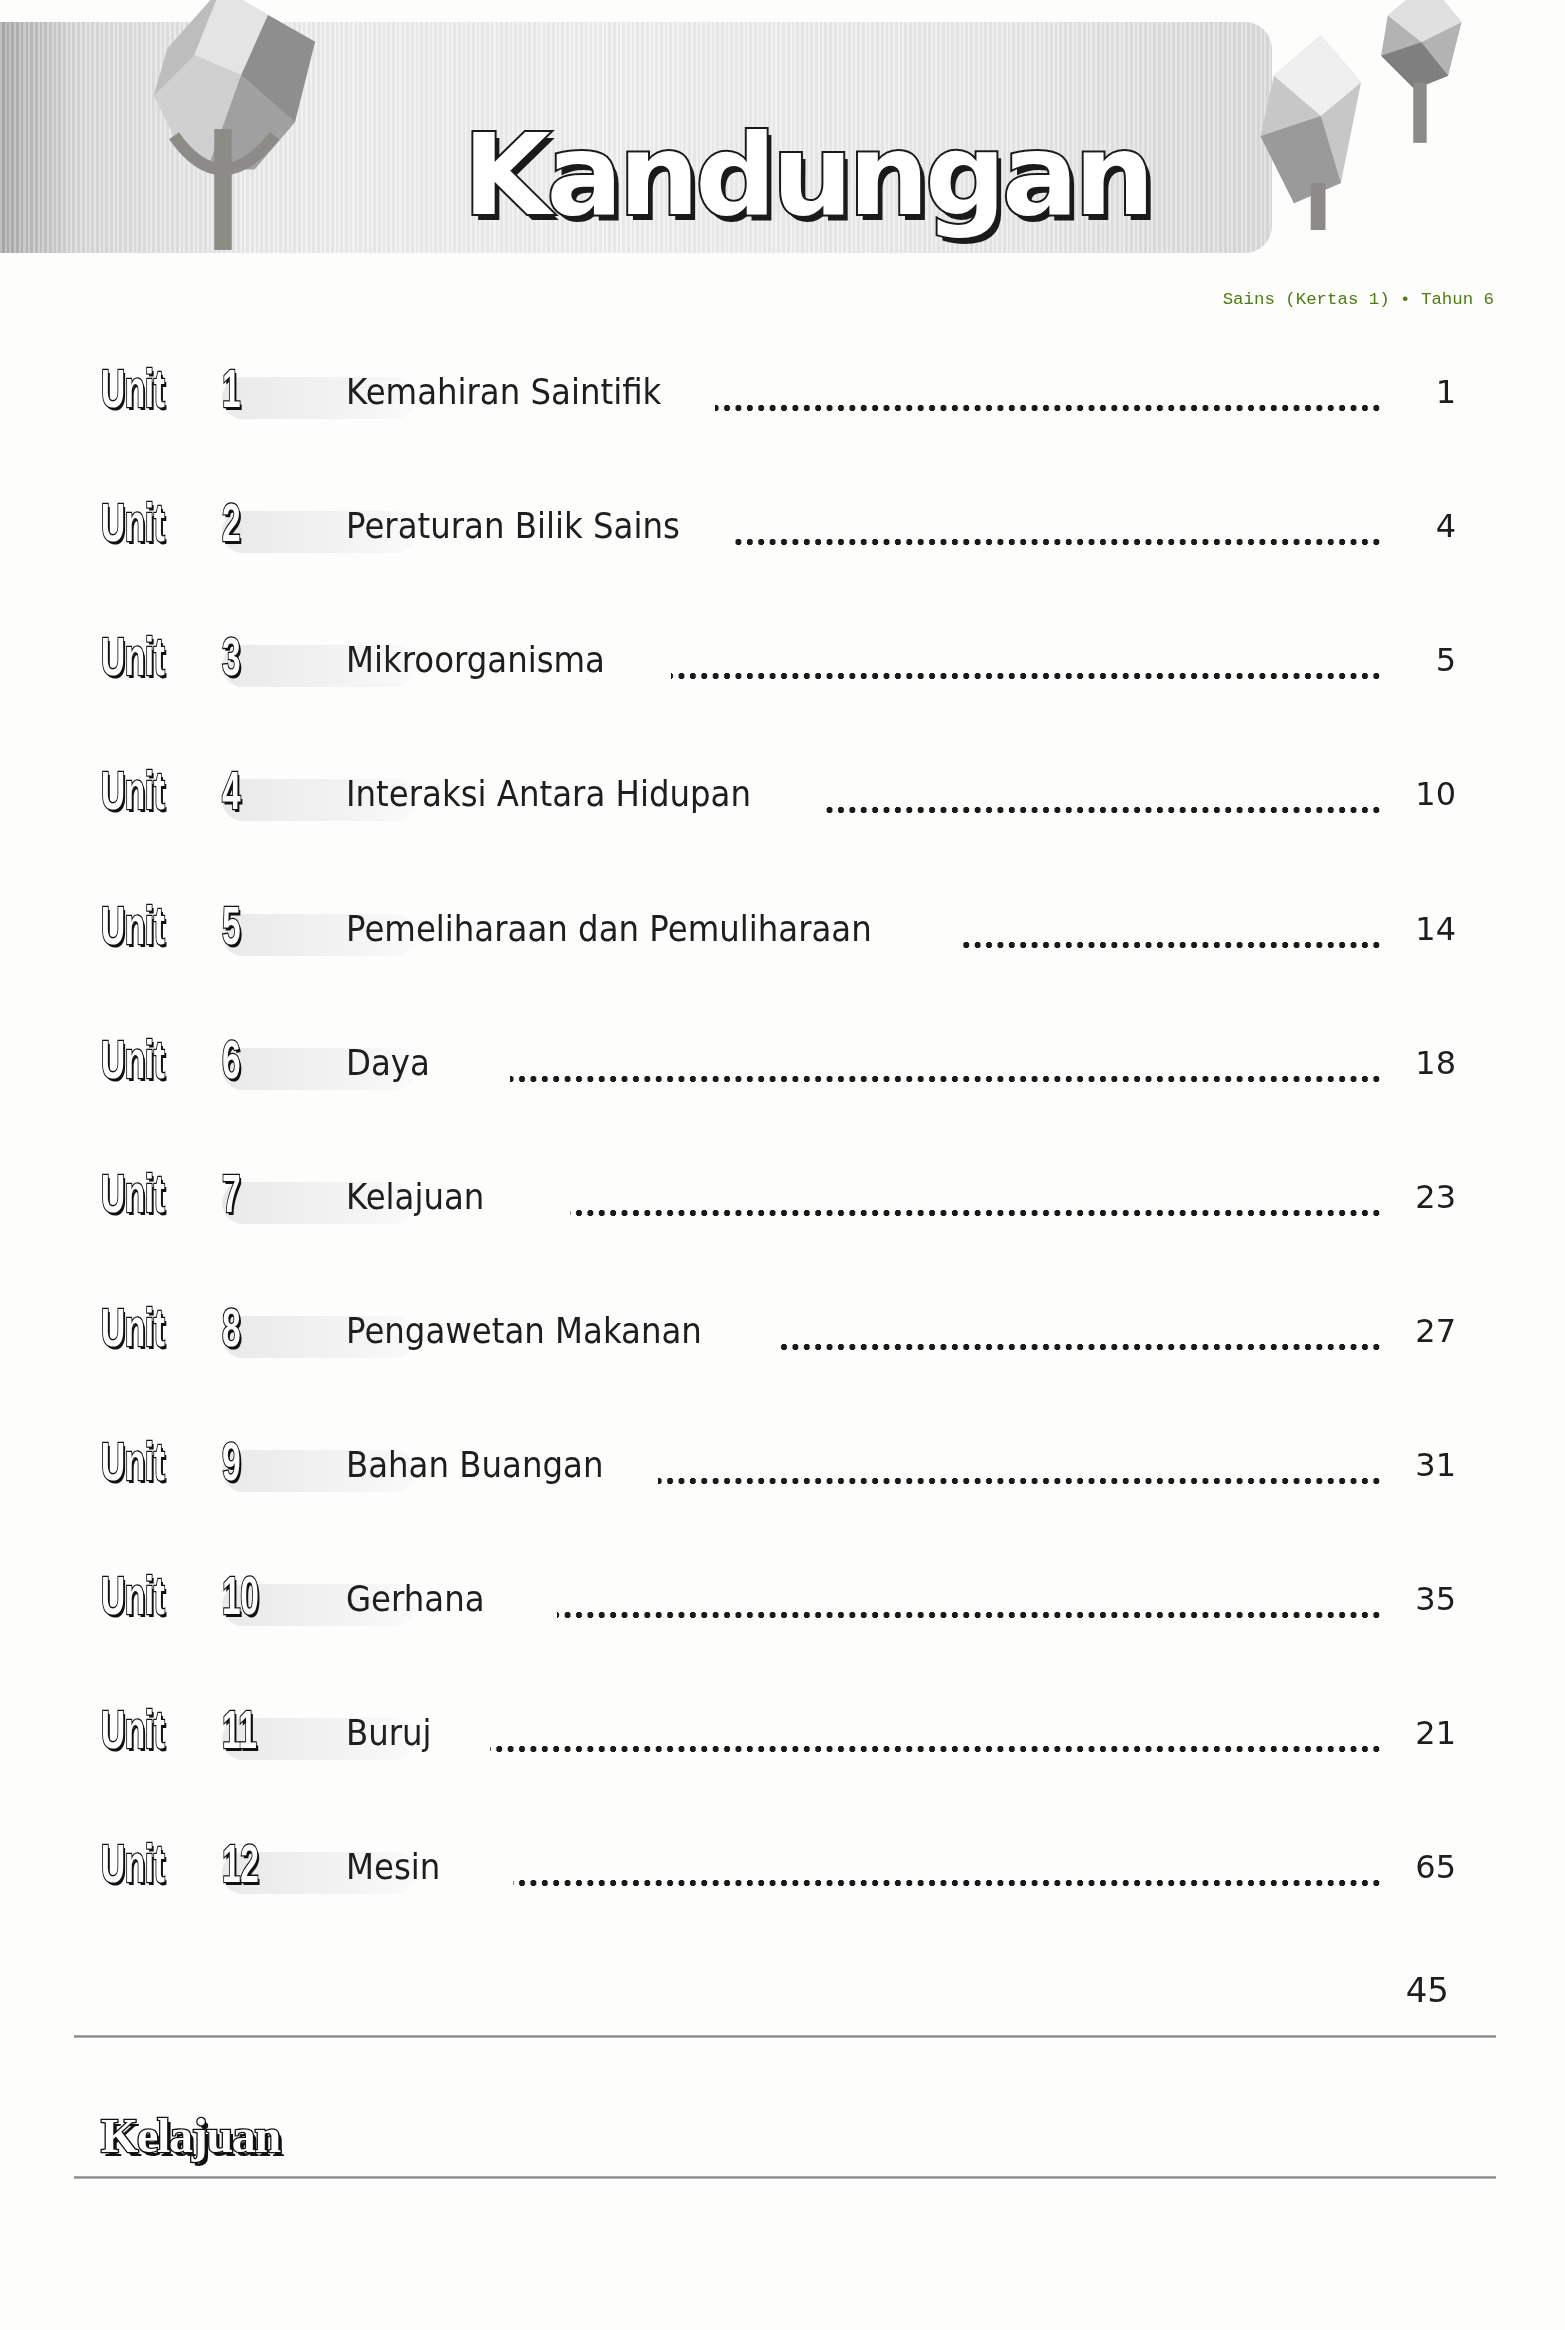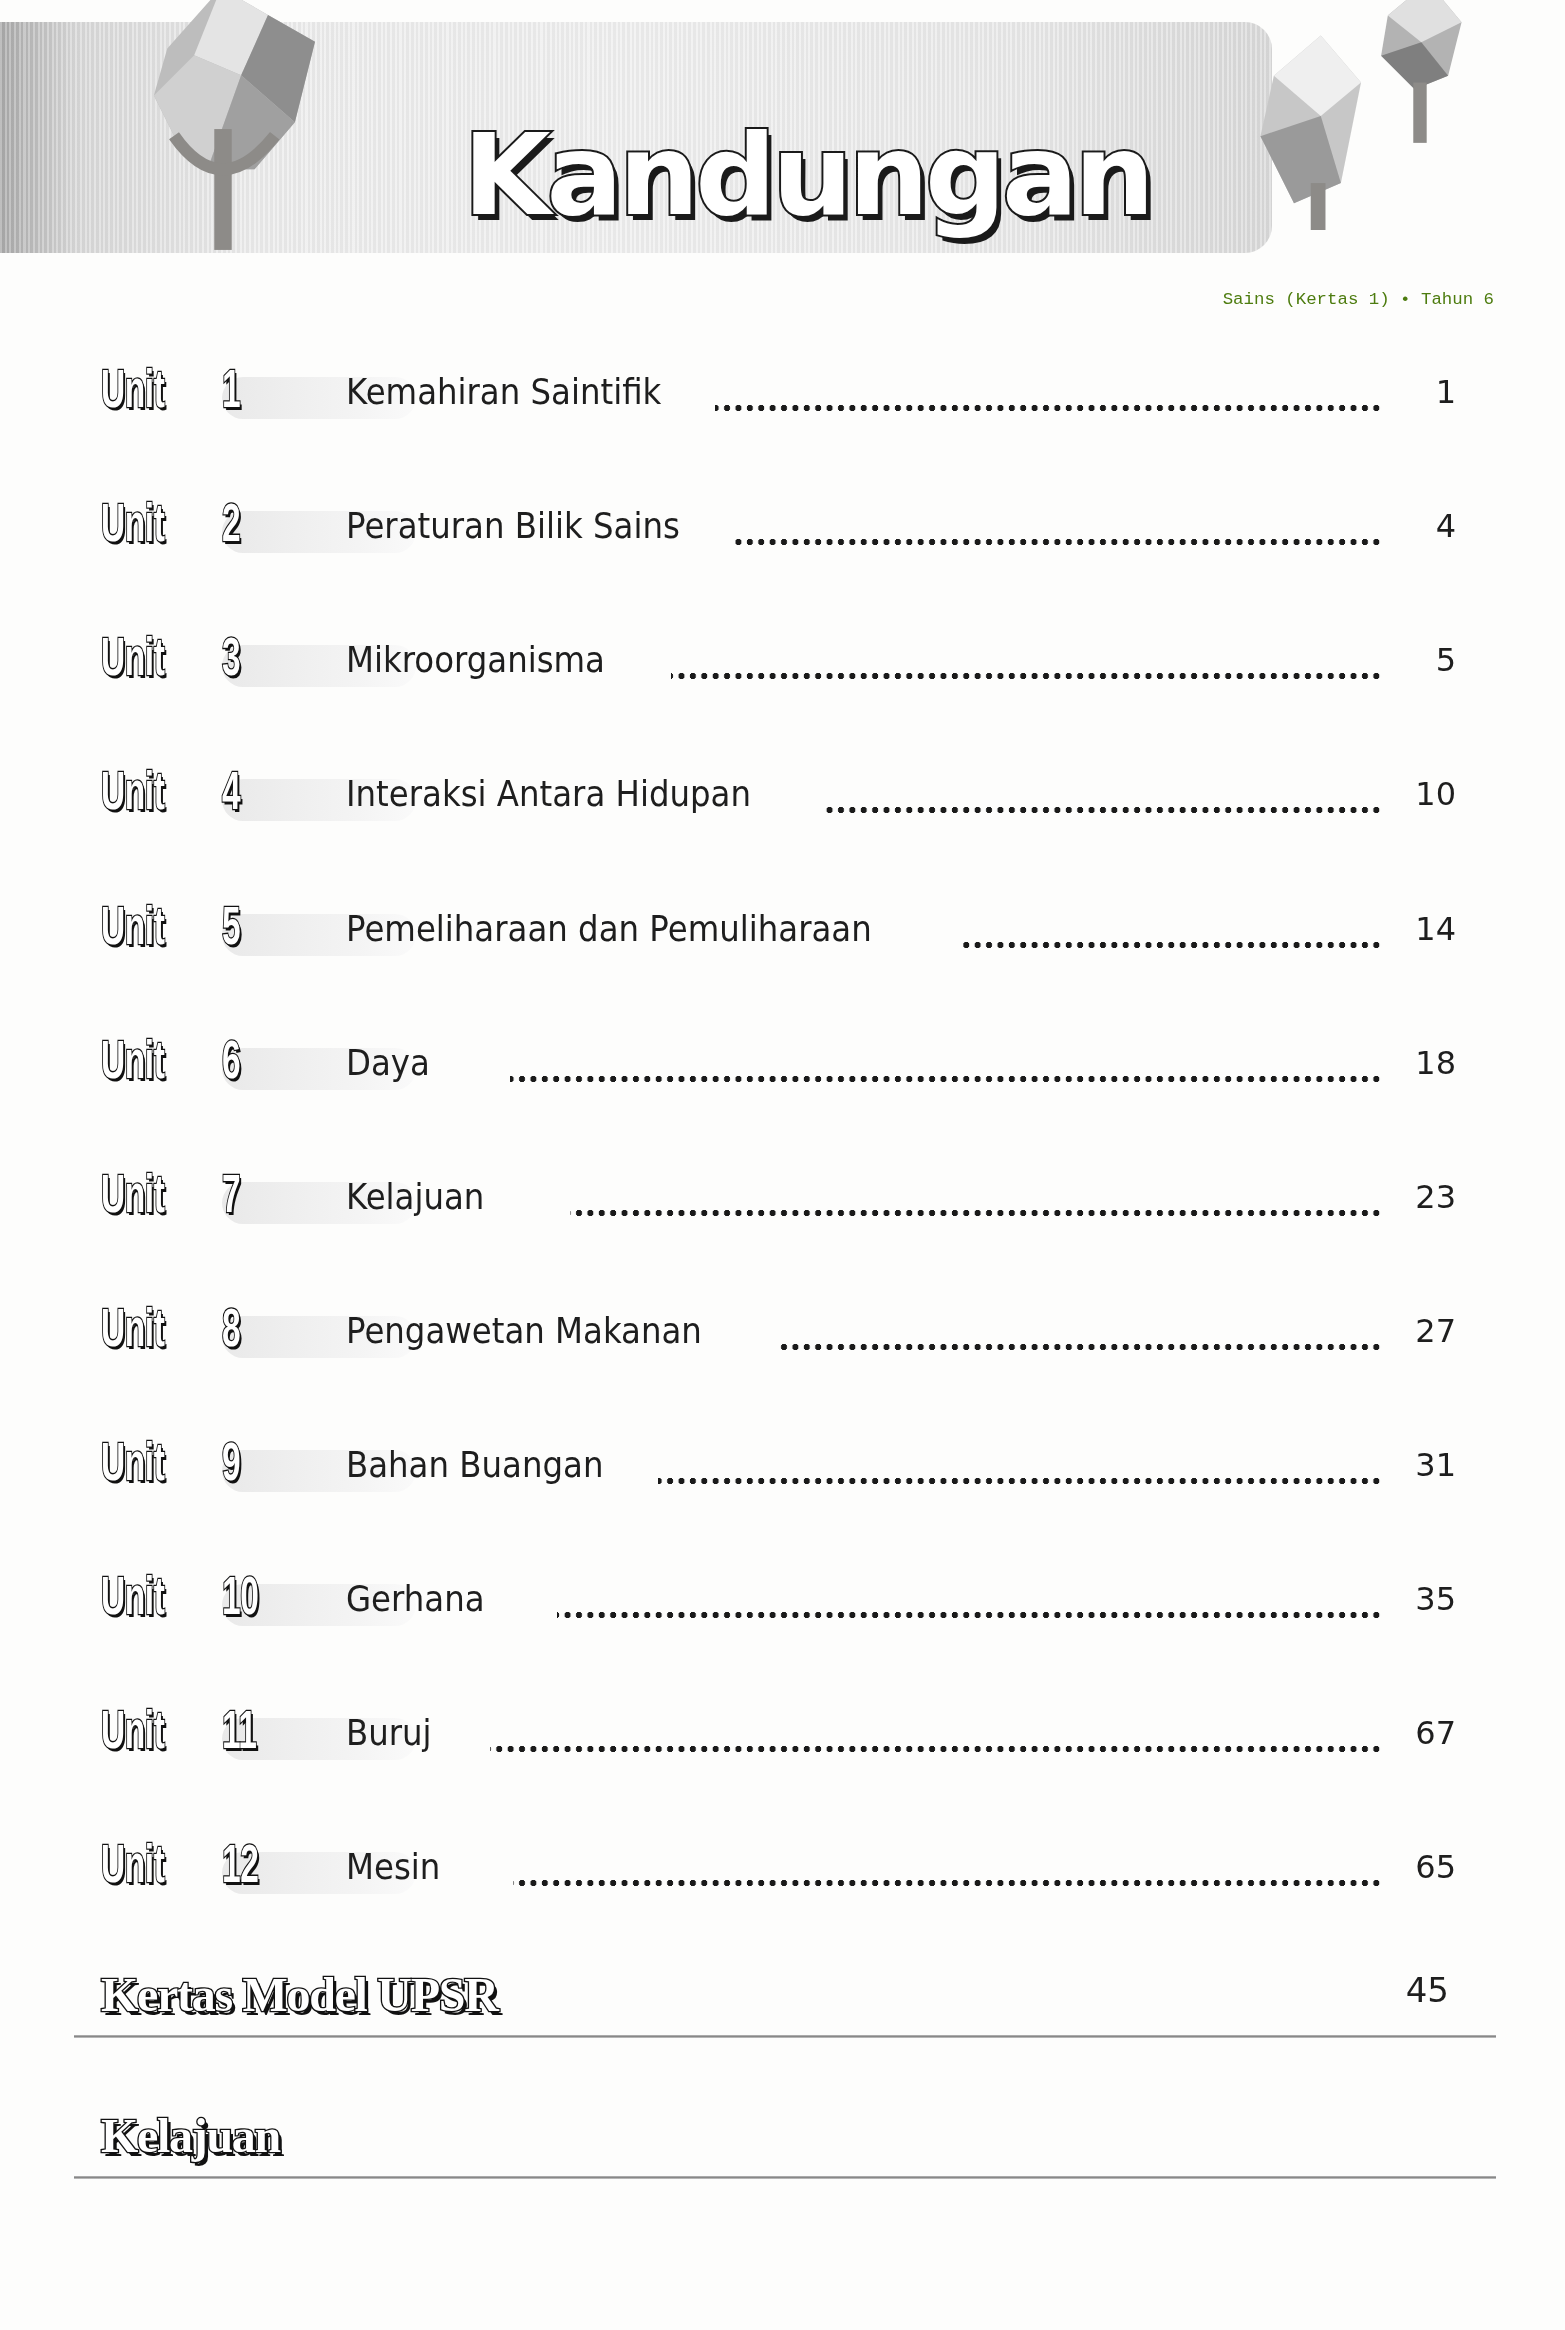--- a/index.html
+++ b/index.html
@@ -201,36 +201,35 @@
   </div>
 
   <div class="row" style="top:1695px">
     <div class="unit-badge">
         <div class="unit-pill"></div>
       <span class="unit-word">Unit</span>
       <span class="unit-num">11</span>
       </div>
     <span class="title">Buruj</span>
     <span class="leader" style="left:389px"></span>
-    <span class="page">67</span>
+    <span class="page">21</span>
   </div>
 
   <div class="row" style="top:1829px">
     <div class="unit-badge">
         <div class="unit-pill"></div>
       <span class="unit-word">Unit</span>
       <span class="unit-num">12</span>
       </div>
     <span class="title">Mesin</span>
     <span class="leader" style="left:412px"></span>
     <span class="page">65</span>
   </div>
 
   <div class="section" style="top:1958px">
-    <span class="section-title">Kertas Model UPSR</span>
     <span class="section-page">45</span>
     <div class="section-rule"></div>
   </div>
 
   <div class="section" style="top:2099px">
     <span class="section-title">Kelajuan</span>
     <span class="section-page"></span>
     <div class="section-rule"></div>
   </div>
 

